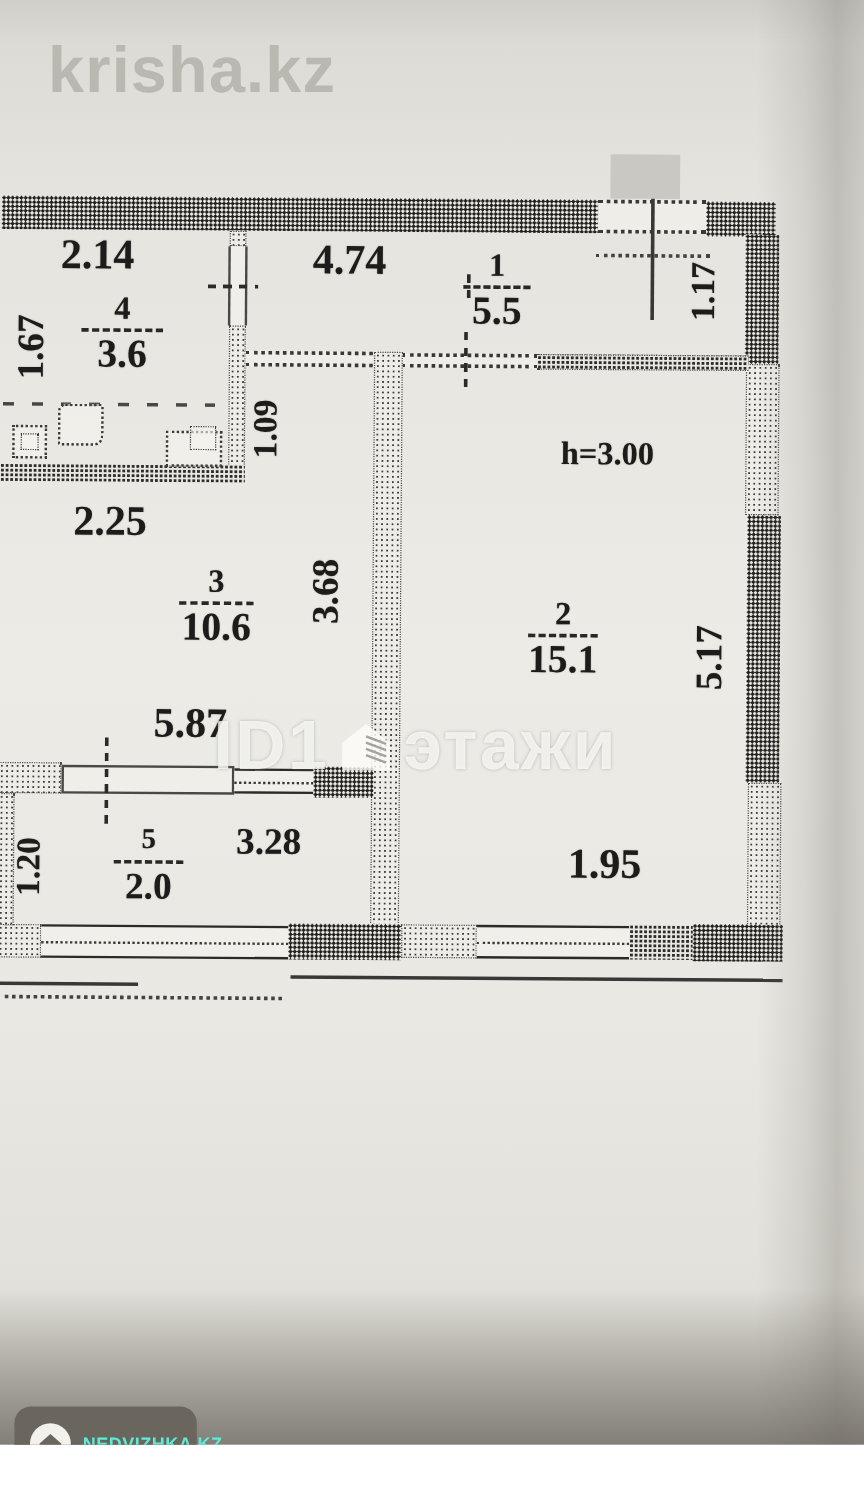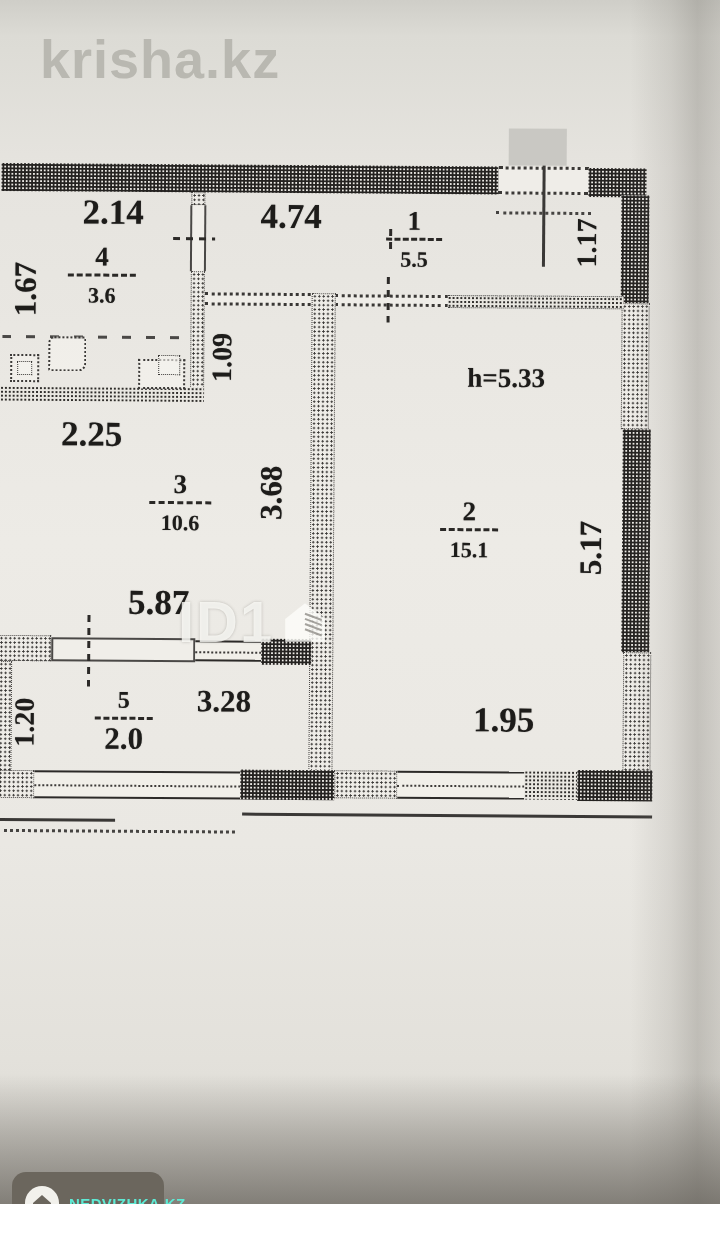--- a/index.html
+++ b/index.html
@@ -46,21 +46,21 @@
   .fix{position:absolute;border:2px dotted #3c3a38;box-sizing:border-box;background:rgba(245,243,238,.6);}
   
   .dim{position:absolute;transform:translate(-50%,-50%);font-family:"Liberation Serif",serif;
     font-weight:700;color:#1d1c1a;text-shadow:0 0 1px rgba(45,43,40,.55);white-space:nowrap;}
   .vert{transform:translate(-50%,-50%) rotate(-90deg);}
   .room{position:absolute;transform:translate(-50%,-50%);display:flex;flex-direction:column;
     align-items:center;font-family:"Liberation Serif",serif;font-weight:700;color:#1d1c1a;
     text-shadow:0 0 1px rgba(45,43,40,.55);}
   .rnum{font-size:27px;line-height:26px;}
   .rline{border-bottom:3px dashed #2a2826;height:3px;margin:1px 0 3px 0;}
-  .rarea{font-size:22px;line-height:32px;}
+  .rarea{font-size:33px;line-height:32px;}
 </style>
 </head>
 <body>
 
 <div id="photo">
 
   <div class="krisha">krisha.kz</div>
 
   <div style="position:absolute;inset:0;transform:rotate(0.4deg);transform-origin:300px 400px;">
 
@@ -112,26 +112,26 @@
     <div class="tickv" style="left:386px;top:276px;height:46px;"></div>
     <div class="tickv" style="left:89px;top:616px;height:72px;"></div>
 
     <div class="tickh" style="left:2px;top:337px;width:188px;background:repeating-linear-gradient(90deg,#4a4846 0 9px,transparent 9px 24px);"></div>
     <div class="fix" style="left:10px;top:356px;width:29px;height:28px;"></div>
     <div class="fix" style="left:17px;top:363px;width:15px;height:14px;border-width:1.5px;"></div>
     <div class="fix" style="left:48px;top:338px;width:38px;height:35px;border-radius:6px 2px 8px 2px;"></div>
     <div class="fix" style="left:138px;top:360px;width:47px;height:30px;"></div>
     <div class="fix" style="left:158px;top:356px;width:22px;height:20px;border-width:1.5px;"></div>
 
-    <div class="dim" style="left:80px;top:214px;font-size:35px;margin-left:32px;">2.14</div>
+    <div class="dim" style="left:80px;top:214px;font-size:35px;">2.14</div>
     <div class="dim" style="left:290px;top:217px;font-size:35px;">4.74</div>
     <div class="dim vert" style="left:586px;top:241px;font-size:28px;">1.17</div>
     <div class="dim vert" style="left:25px;top:291px;font-size:31px;">1.67</div>
     <div class="dim vert" style="left:222px;top:358px;font-size:28px;">1.09</div>
-    <div class="dim" style="left:506px;top:377px;font-size:27px;">h=5.33</div>
+    <div class="dim" style="left:506px;top:377px;font-size:27px;">h=3.00</div>
     <div class="dim" style="left:92px;top:436px;font-size:35px;">2.25</div>
     <div class="dim vert" style="left:272px;top:493px;font-size:31px;">3.68</div>
     <div class="dim vert" style="left:592px;top:546px;font-size:31px;">5.17</div>
     <div class="dim" style="left:160px;top:604px;font-size:35px;">5.87</div>
     <div class="dim vert" style="left:27px;top:724px;font-size:28px;">1.20</div>
     <div class="dim" style="left:226px;top:702px;font-size:31px;">3.28</div>
     <div class="dim" style="left:506px;top:719px;font-size:35px;">1.95</div>
 
     <div class="room" style="left:413px;top:241px;">
       <div class="rnum">1</div>
@@ -166,20 +166,21 @@
       <svg width="50" height="50" viewBox="0 0 24 24">
         <path d="M2.5 10.5 L12 3 L21.5 10.5 L21.5 21.5 L2.5 21.5 Z" fill="rgba(252,252,249,0.82)"></path>
         <g stroke="rgba(120,117,110,0.65)" stroke-width="1">
           <line x1="12" y1="8" x2="20" y2="11"></line>
             <line x1="12" y1="10.5" x2="20" y2="13.5"></line>
           <line x1="12" y1="13" x2="20" y2="16"></line>
             <line x1="12" y1="15.5" x2="20" y2="18.5"></line>
         </g>
       </svg>
     </span>
+    <span>этажи</span>
   </div>
 
   <div class="shadow-right"></div>
   <div class="shadow-bottom"></div>
 
   <div class="badge">
     <span style="display:inline-flex;">
       <svg width="36" height="36" viewBox="0 0 36 36">
         <circle cx="18" cy="18" r="17" fill="#f2f1ec"></circle>
         <path d="M9 18 L18 10 L27 18 L27 27 L9 27 Z" fill="#6b665d"></path>

